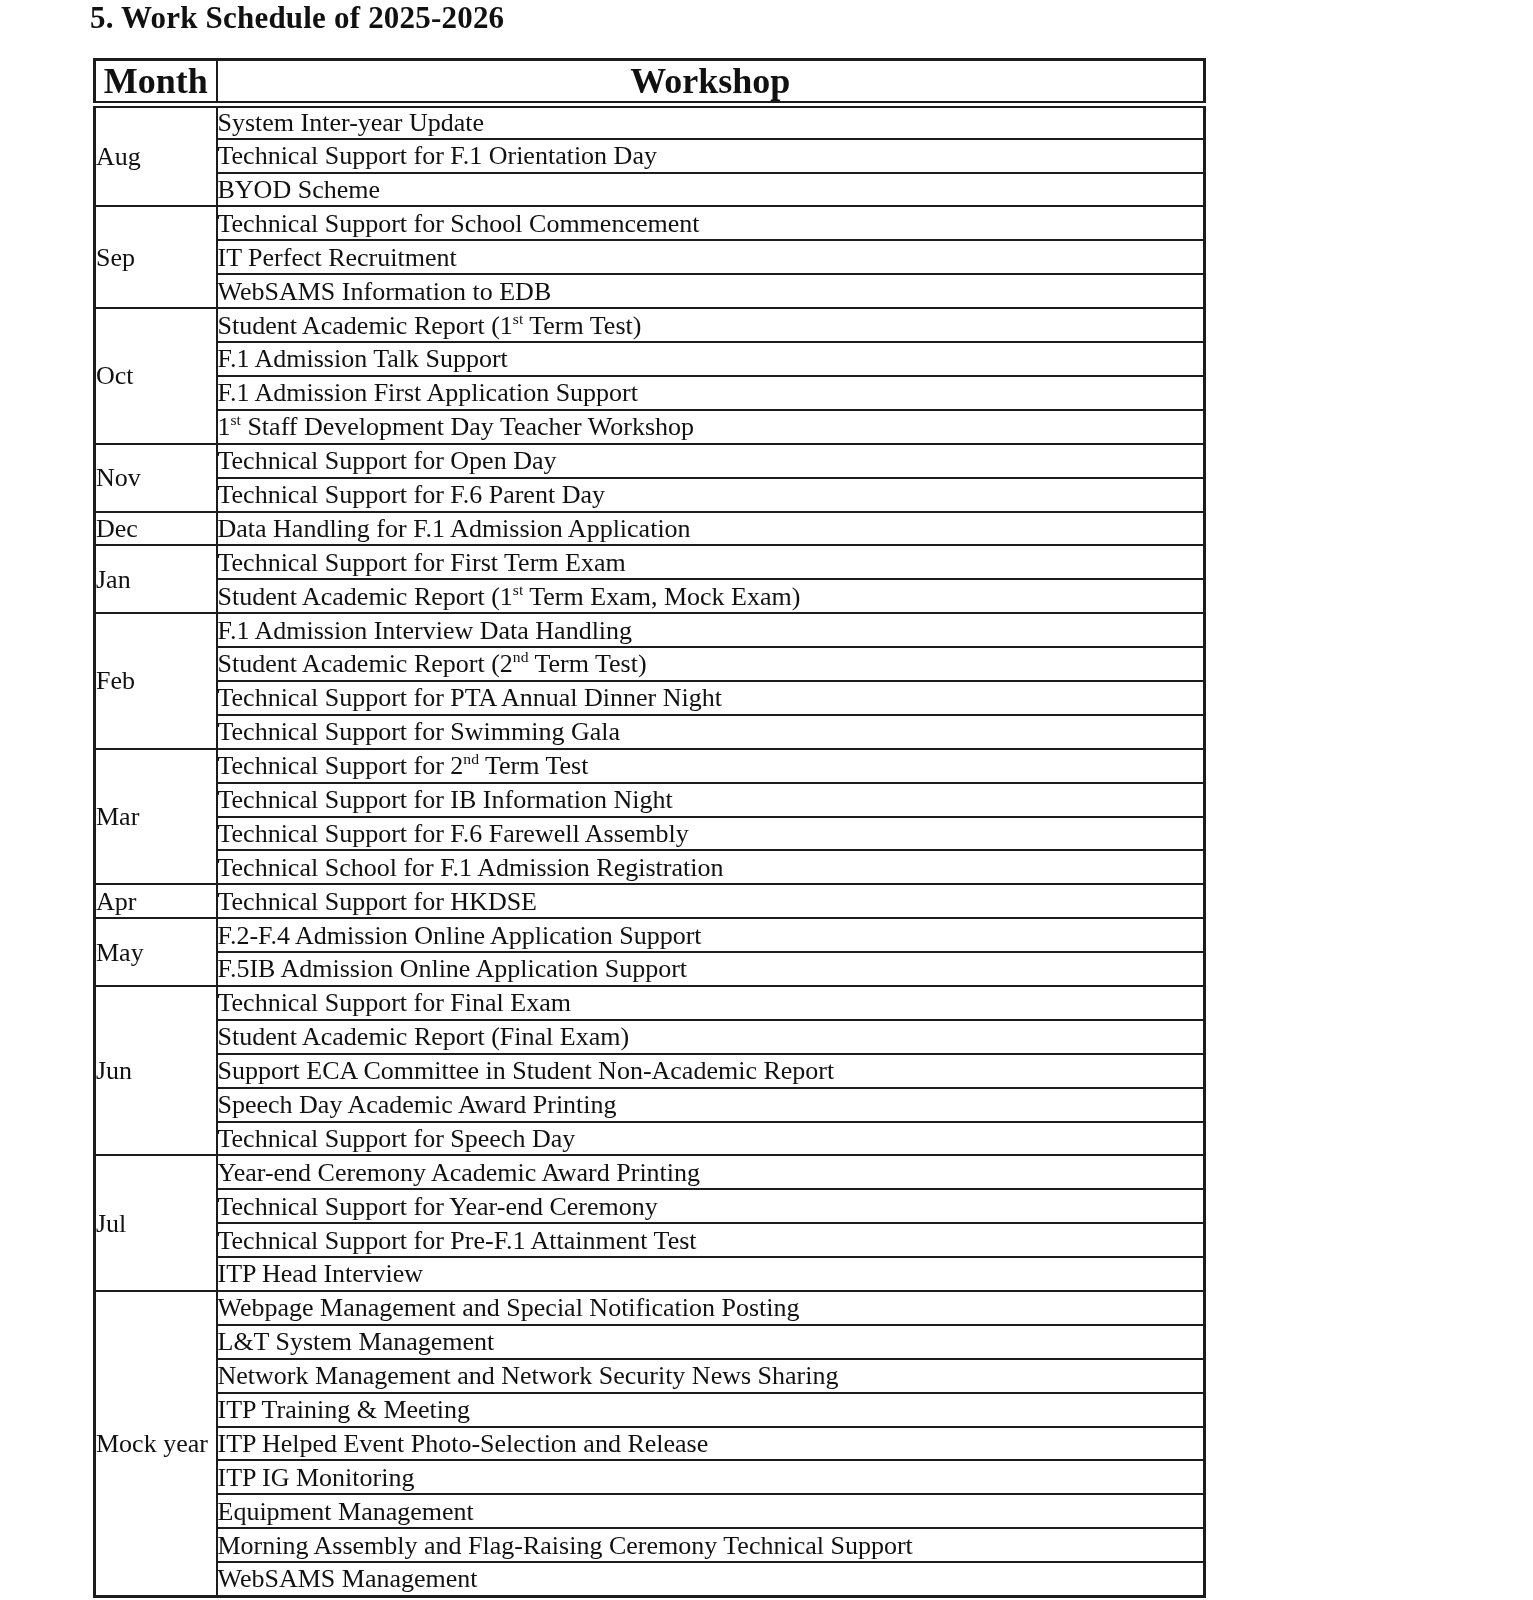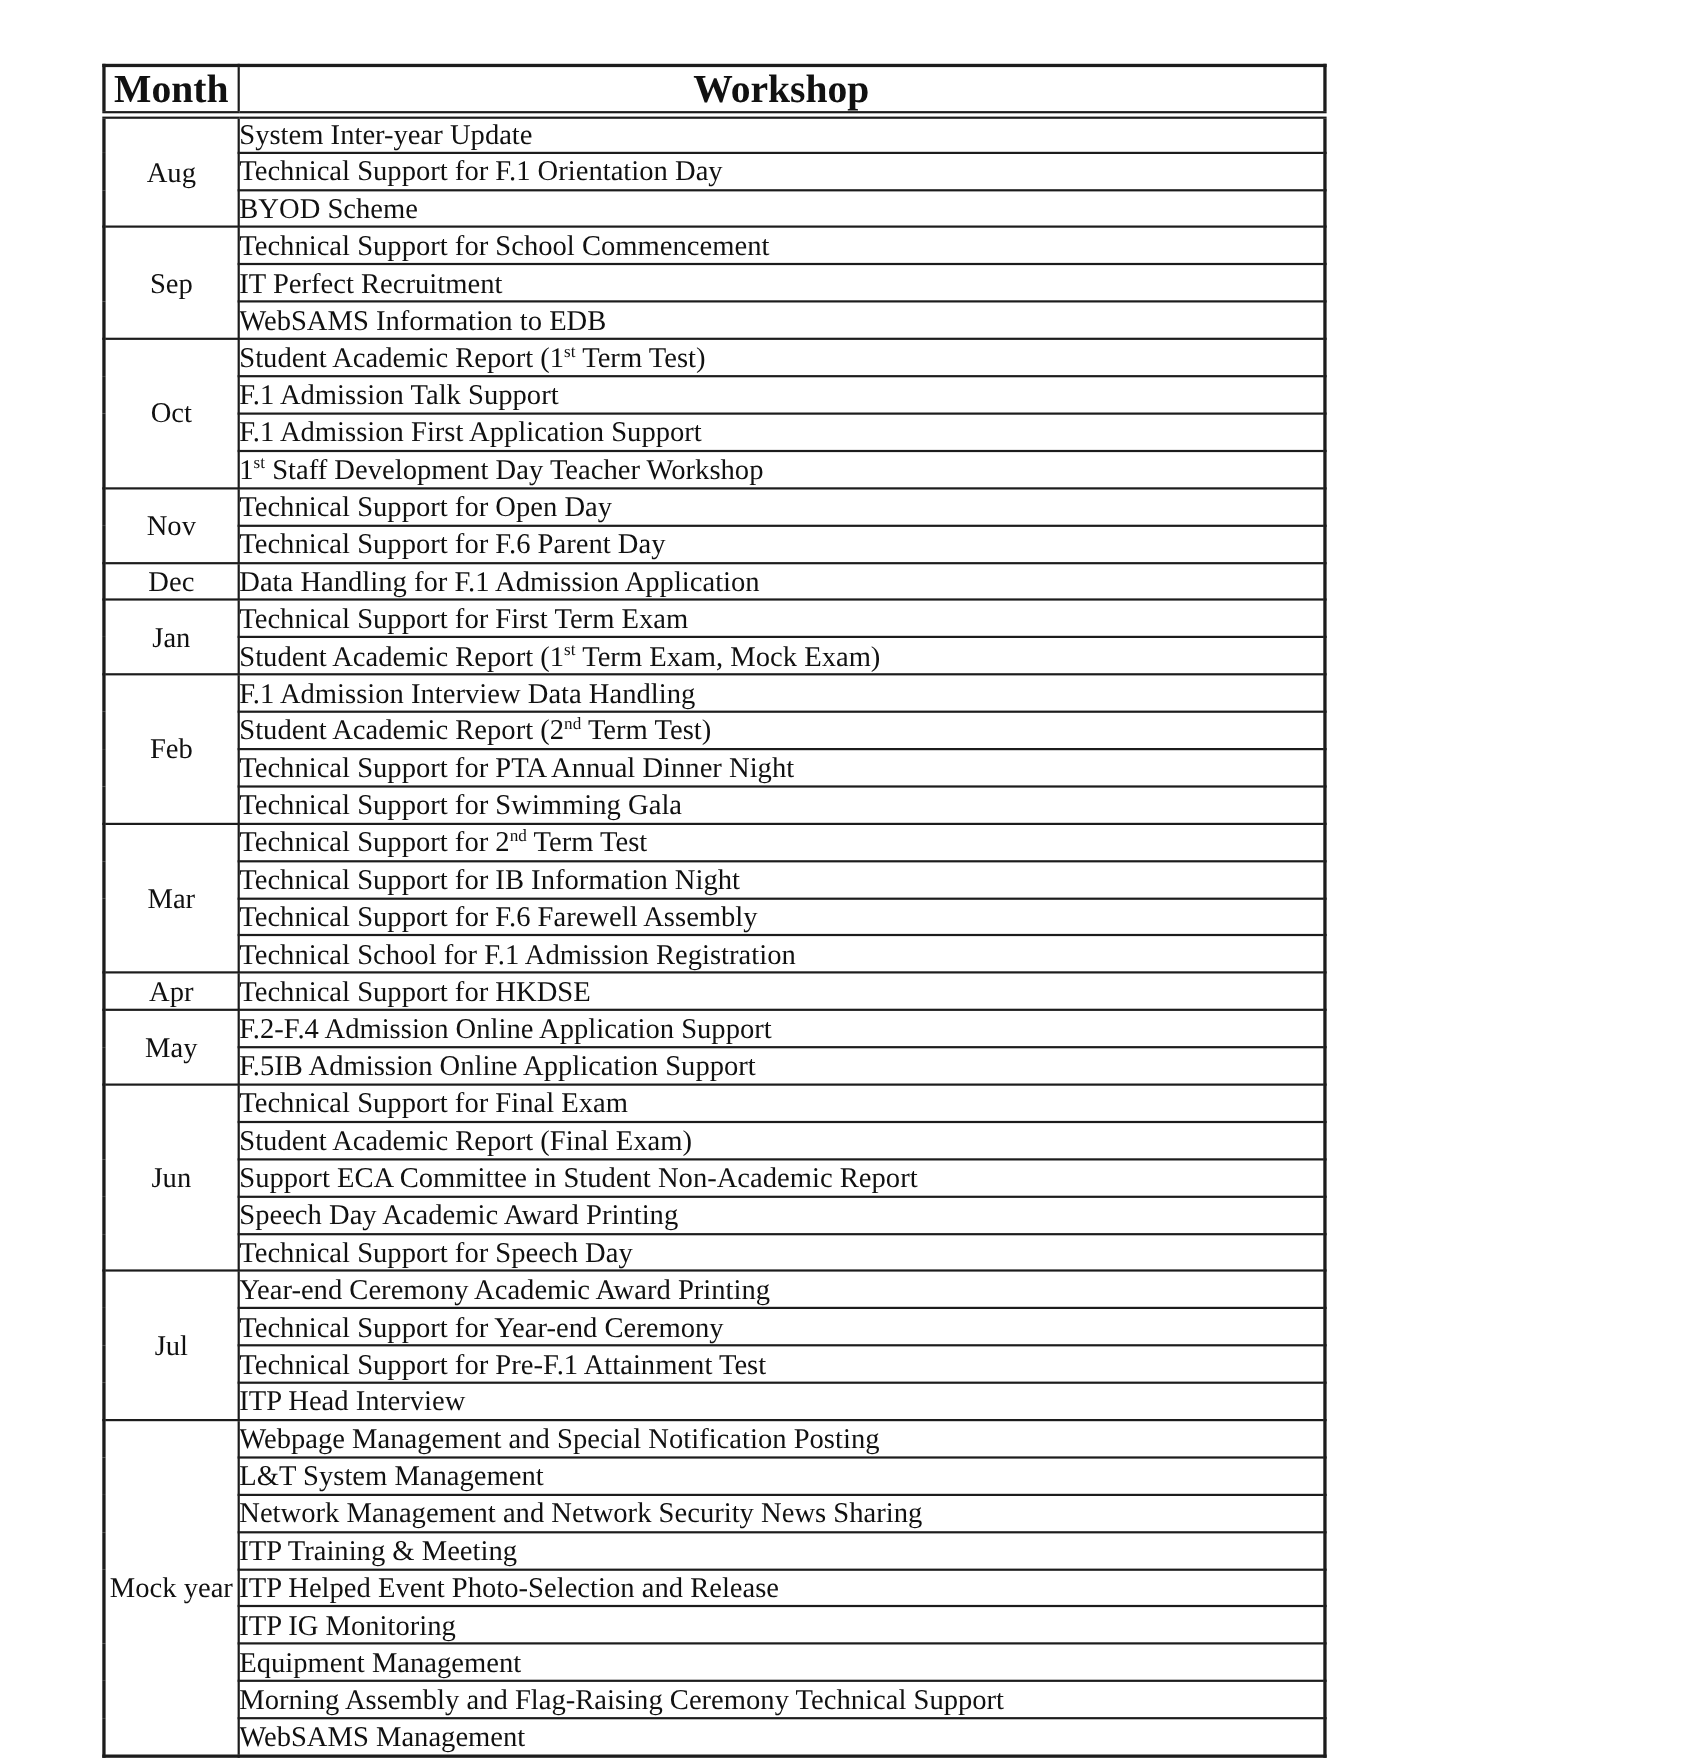--- a/index.html
+++ b/index.html
@@ -49,21 +49,20 @@
   table.schedule thead tr{height:38px;}
   table.schedule thead th{
     font-weight:bold;
     font-size:36px;
     text-align:center;
     vertical-align:middle;
     border-bottom:7px double var(--border);
   }
   table.schedule tbody tr{height:33.9px;}
   td.month{
-    text-align:center;
     vertical-align:middle;
     padding:0 3px;
   }
   td.activity{
     text-align:left;
     vertical-align:middle;
     padding:1px 12px 3px 12px;
     white-space:nowrap;
     overflow:hidden;
   }
@@ -71,20 +70,21 @@
     font-size:60%;
     line-height:0;
     vertical-align:super;
     letter-spacing:0;
   }
 </style>
 </head>
 <body>
 
 <div class="page">
+  <h1 class="doc-title">5. Work Schedule of 2025-2026</h1>
 
   <table class="schedule">
     <colgroup>
       <col class="month-col">
       <col class="activity-col">
     </colgroup>
     <thead>
       <tr>
         <th>Month</th>
         <th>Workshop</th>

